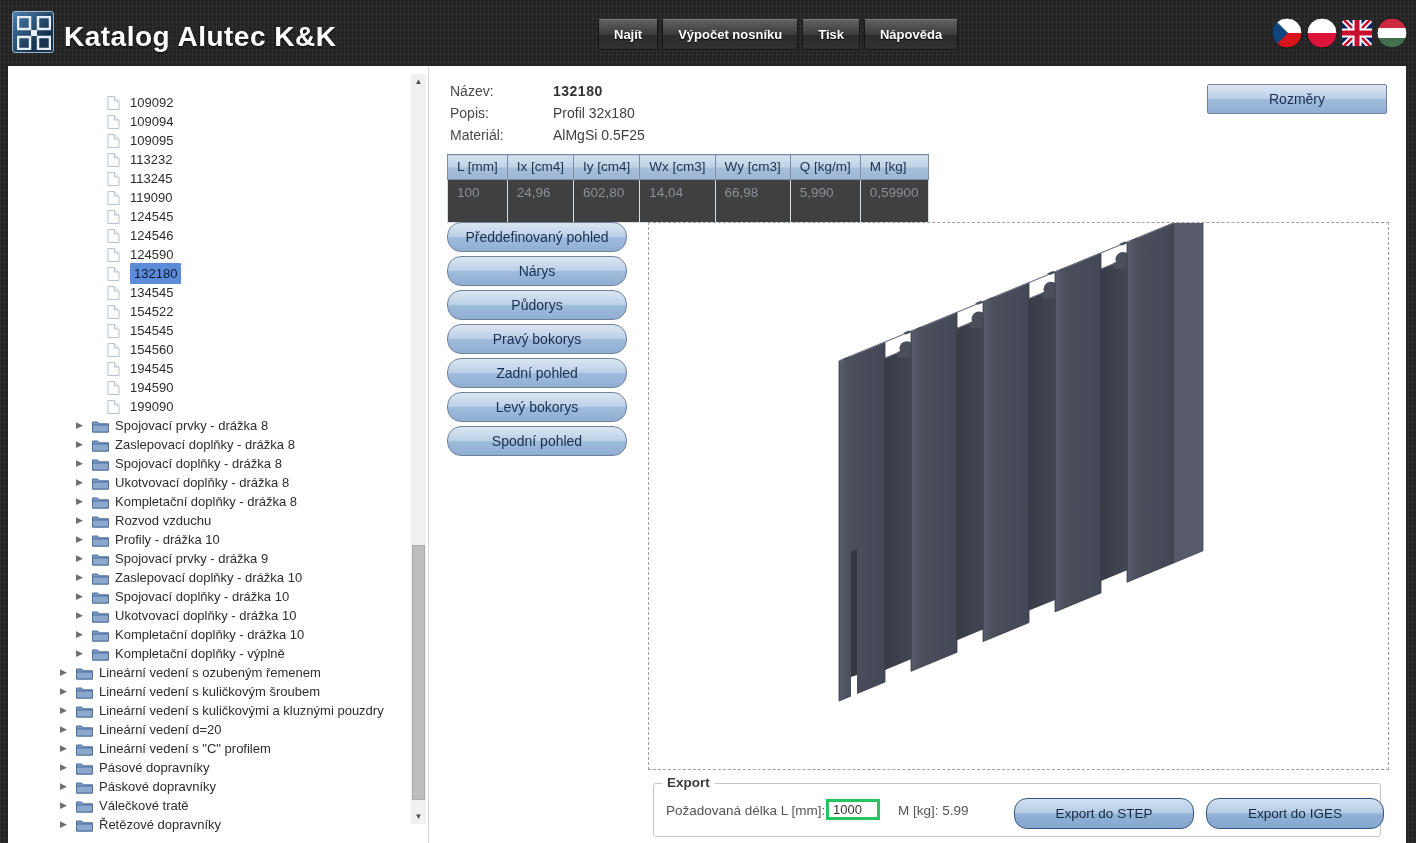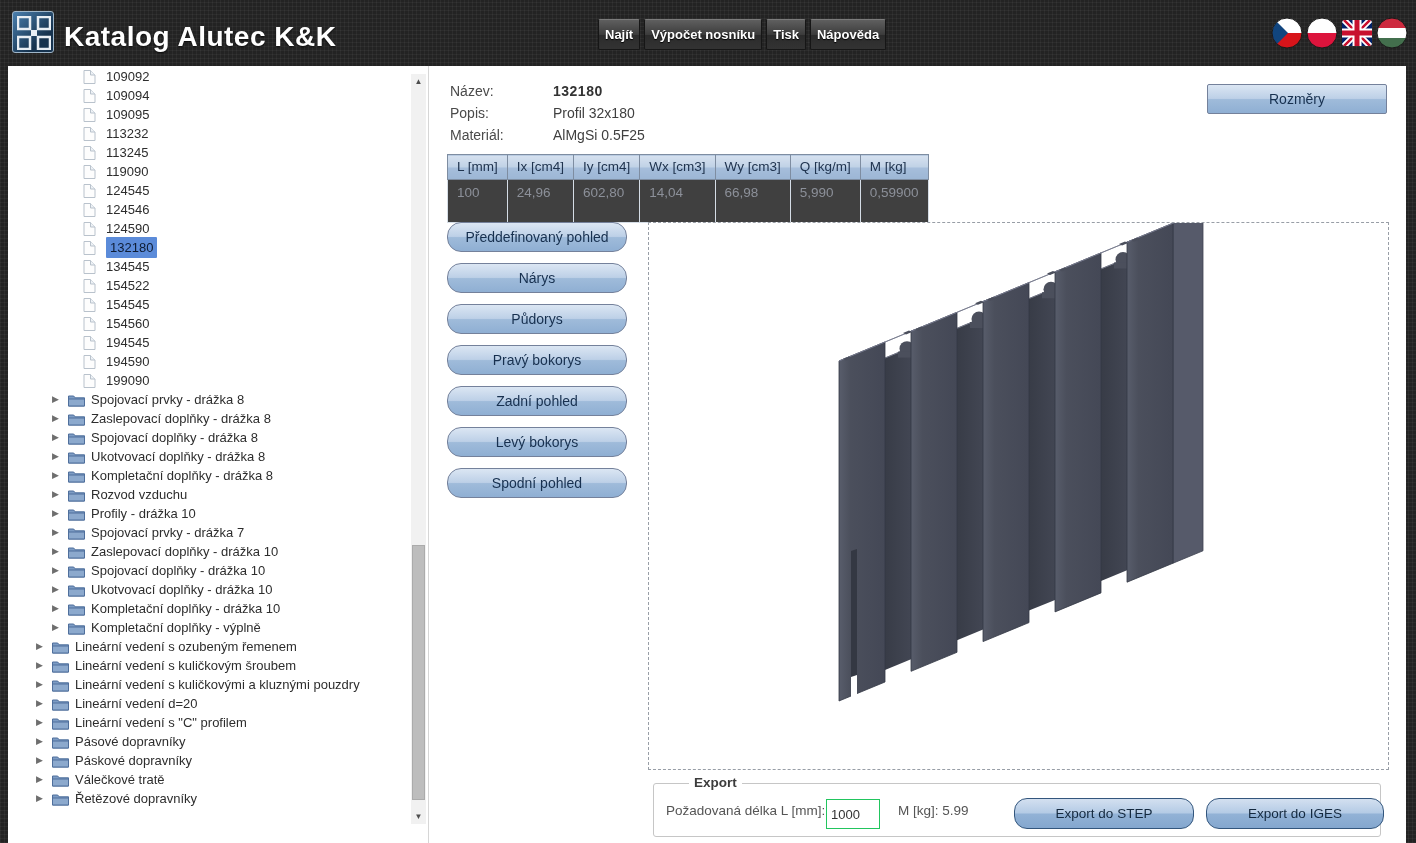--- a/index.html
+++ b/index.html
@@ -21,34 +21,34 @@
   }
   #logo svg { display:block; margin:4px; }
   #app-title {
     position:absolute; left:64px; top:21px; color:#ffffff; font-size:28px; font-weight:bold;
     text-shadow:0 1px 2px rgba(0,0,0,0.8); letter-spacing:0.5px;
   }
   #nav { position:absolute; left:598px; top:19px; display:flex; gap:4px; }
   .nav-btn {
     background:linear-gradient(#5f5f5f,#3c3c3c 50%,#2b2b2b 52%,#333333);
     border:1px solid #161616; border-top-color:#7c7c7c; border-radius:2px;
-    color:#ffffff; font-weight:bold; font-size:13px; padding:7px 6px; cursor:pointer;
+    color:#ffffff; font-weight:bold; font-size:13px; padding:7px 15px; cursor:pointer;
     text-shadow:0 1px 1px #000;
   }
   #flags { position:absolute; right:8px; top:17px; display:flex; gap:3px; align-items:center; }
   .flag { width:32px; height:32px; display:block; cursor:pointer; }
 
   
   #content {
     position:absolute; left:8px; top:66px; width:1398px; height:777px;
     background:#ffffff;
   }
 
   
-  #tree { position:absolute; left:0; top:1px; width:400px; }
+  #tree { position:absolute; left:0; top:27px; width:400px;padding-left:24px; }
   .tree-row { height:19px; line-height:19px; font-size:13px; color:#2d2d2d; white-space:nowrap; display:flex; align-items:center; cursor:pointer; }
   .tree-row.lvl3 { padding-left:75px; }
   .tree-row.lvl2 { padding-left:44px; }
   .tree-row.lvl1 { padding-left:28px; }
   .tw-arrow { width:16px; font-size:9px; color:#6e6e6e; display:inline-block; }
   .tw-icon { width:17px; display:inline-flex; align-items:center; }
   .tw-label { margin-left:6px; }
   .tw-label.selected { background:#5b8bd9; color:#0e1c33; padding:1px 4px; border-radius:1px; }
 
   
@@ -80,42 +80,42 @@
 
   
   .blue-btn {
     display:block; width:180px; height:30px; text-align:center;
     background:linear-gradient(#dbe6f3,#bdd0e7 48%,#9fbbda 52%,#8fafd3);
     border:1px solid #74819b; border-radius:2px;
     color:#17304f; font-size:14px; font-family:"Liberation Sans",sans-serif;
     line-height:28px; cursor:pointer;
   }
   #view-buttons { position:absolute; left:439px; top:156px; }
-  #view-buttons .blue-btn { margin-bottom:11px;border-radius:14px; }
+  #view-buttons .blue-btn { margin-bottom:4px;border-radius:14px; }
   #dimensions-btn { position:absolute; left:1199px; top:18px; }
 
   
   #viewport {
     position:absolute; left:640px; top:156px; width:741px; height:548px;
     border:1px dashed #989ea6; background:#ffffff;
   }
 
   
   #export-box {
     position:absolute; left:645px; top:717px; width:728px; height:54px;
     border:1px solid #c6c6c6; border-radius:3px; background:#ffffff;
   }
   #export-legend {
     position:absolute; left:8px; top:-9px; background:#ffffff; padding:0 5px;
-    font-size:13.5px; font-weight:bold; color:#3c3c3c;margin-left:27px;
+    font-size:13.5px; font-weight:bold; color:#3c3c3c;
   }
   #export-length-label { position:absolute; left:12px; top:19px; font-size:13.5px; color:#555; }
   #export-length-input {
     position:absolute; left:172px; top:15px; width:54px; height:21px;
-    border:1px solid #22c55e; font-size:13px; padding:14px 4px; color:#333;
+    border:3px solid #22c55e; font-size:13px; padding:1px 4px; color:#333;
     font-family:"Liberation Sans",sans-serif;
   }
   #export-weight { position:absolute; left:244px; top:19px; font-size:13.5px; color:#555; }
   .export-btn {
     position:absolute; top:14px; width:180px; height:31px;
     background:linear-gradient(#d3e0f0,#b4cbe5 48%,#92b2d6 52%,#84a7cf);
     border:1px solid #33567d; border-radius:13px; color:#14293f; font-size:13.5px;
     font-family:"Liberation Sans",sans-serif; cursor:pointer;
   }
   #export-step { left:360px; }
@@ -432,21 +432,21 @@
         <span class="tw-label">Profily - drážka 10</span>
       </div>
       <div class="tree-row lvl2">
         <span class="tw-arrow">▶</span>
         <span class="tw-icon">
           <svg width="17" height="14" viewBox="0 0 17 14">
             <path d="M0.5 3 h5.2 l1.4 1.8 h9.4 V13 H0.5 Z" fill="#7d9cc4" stroke="#4f6f9c"></path>
             <path d="M0.5 6 h16 V13 H0.5 Z" fill="#8ca9cd" stroke="#4f6f9c"></path>
           </svg>
         </span>
-        <span class="tw-label">Spojovací prvky - drážka 7</span>
+        <span class="tw-label">Spojovací prvky - drážka 9</span>
       </div>
       <div class="tree-row lvl2">
         <span class="tw-arrow">▶</span>
         <span class="tw-icon">
           <svg width="17" height="14" viewBox="0 0 17 14">
             <path d="M0.5 3 h5.2 l1.4 1.8 h9.4 V13 H0.5 Z" fill="#7d9cc4" stroke="#4f6f9c"></path>
             <path d="M0.5 6 h16 V13 H0.5 Z" fill="#8ca9cd" stroke="#4f6f9c"></path>
           </svg>
         </span>
         <span class="tw-label">Zaslepovací doplňky - drážka 10</span>

